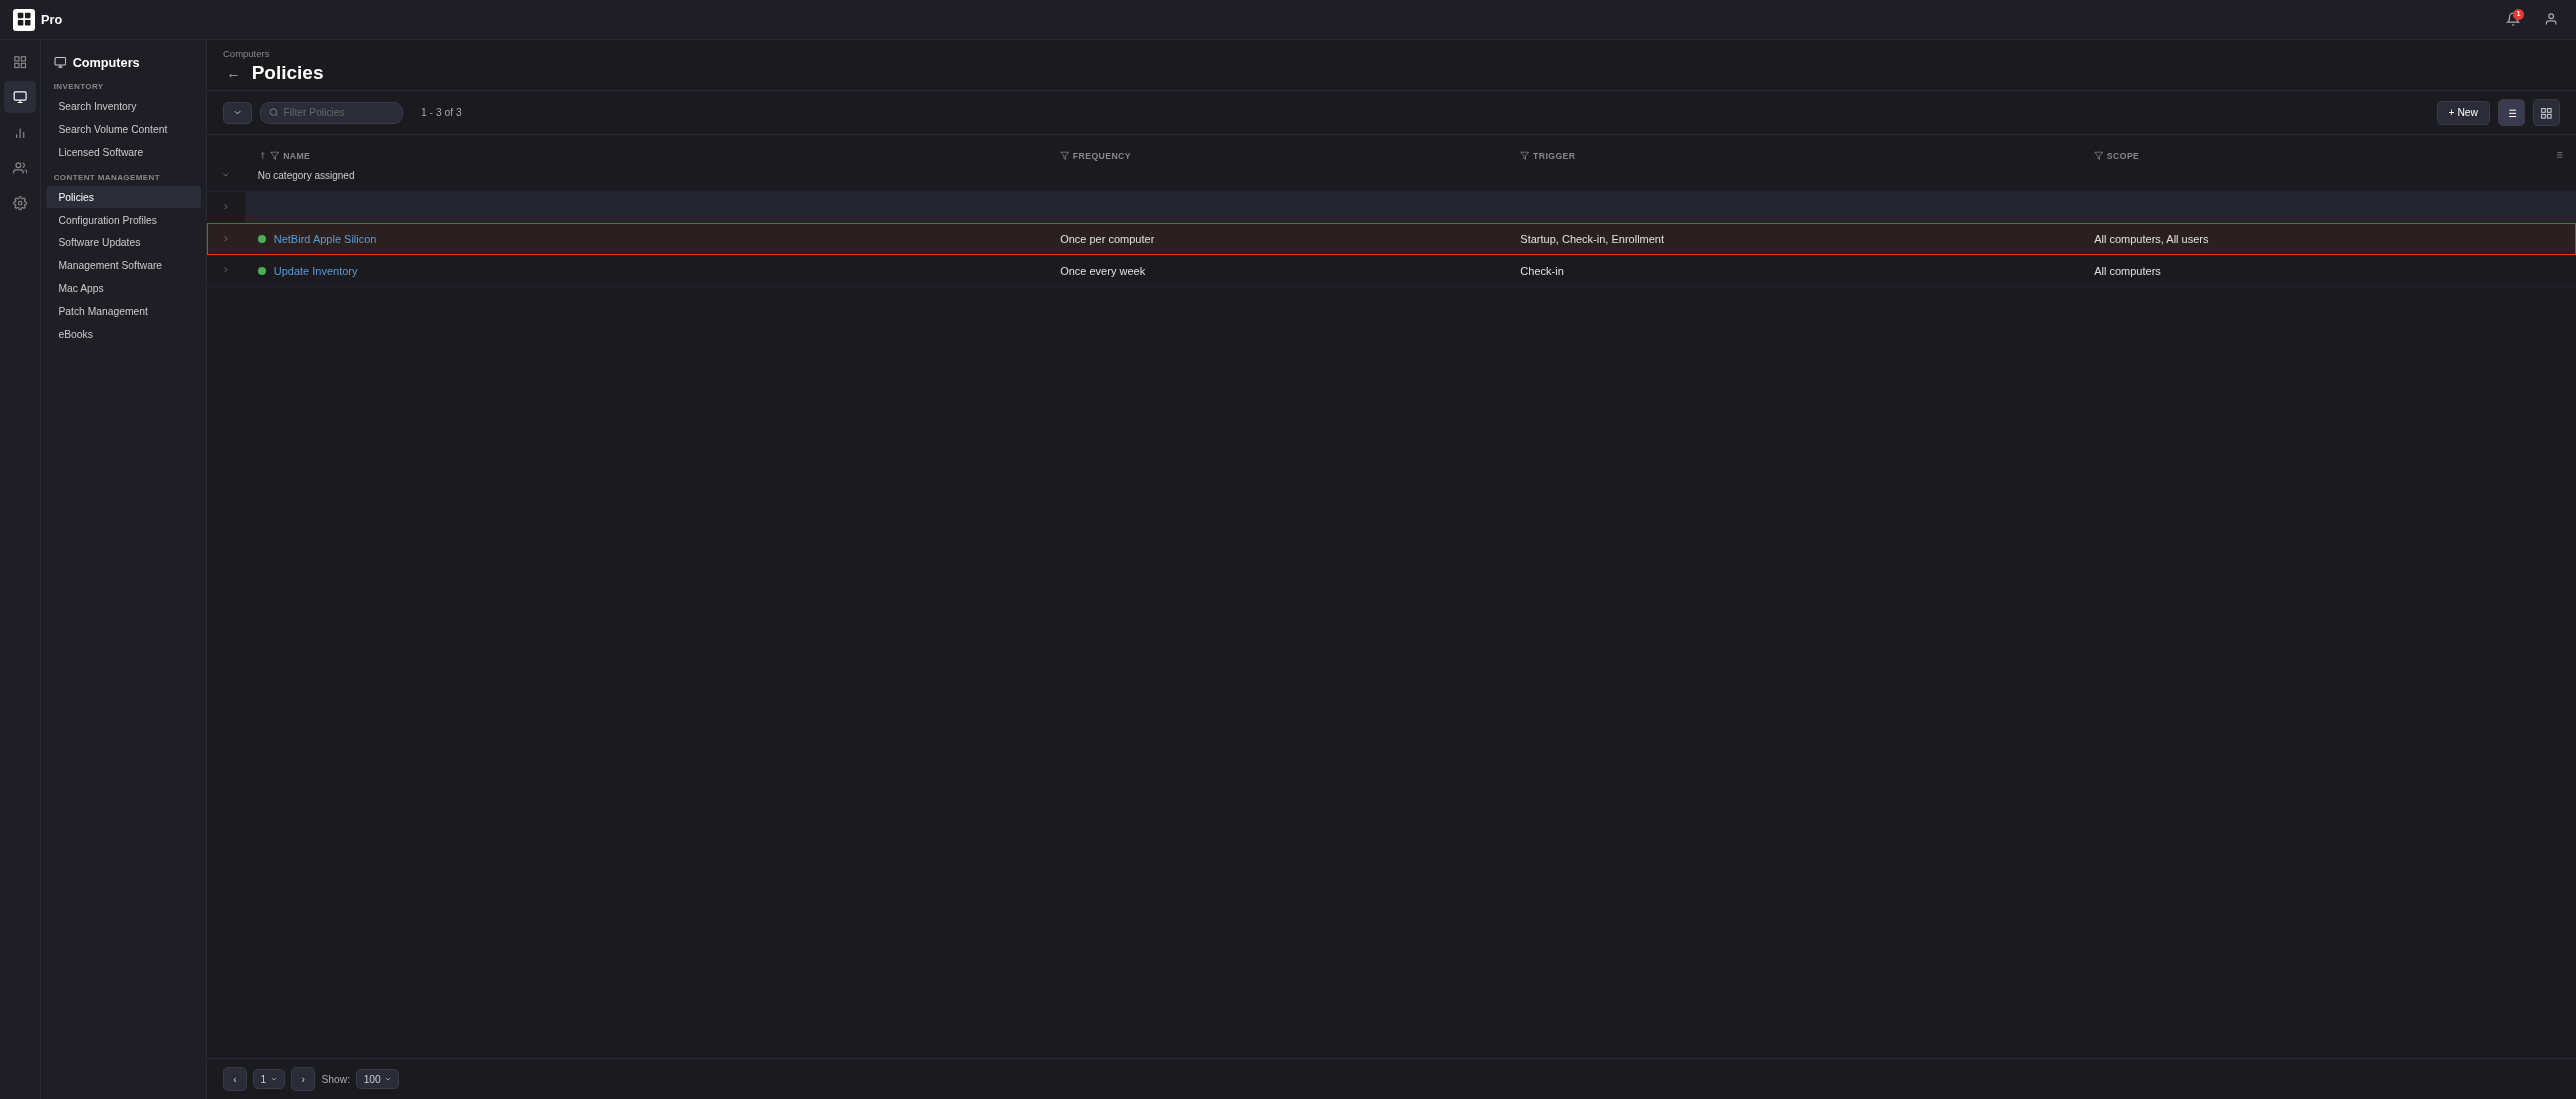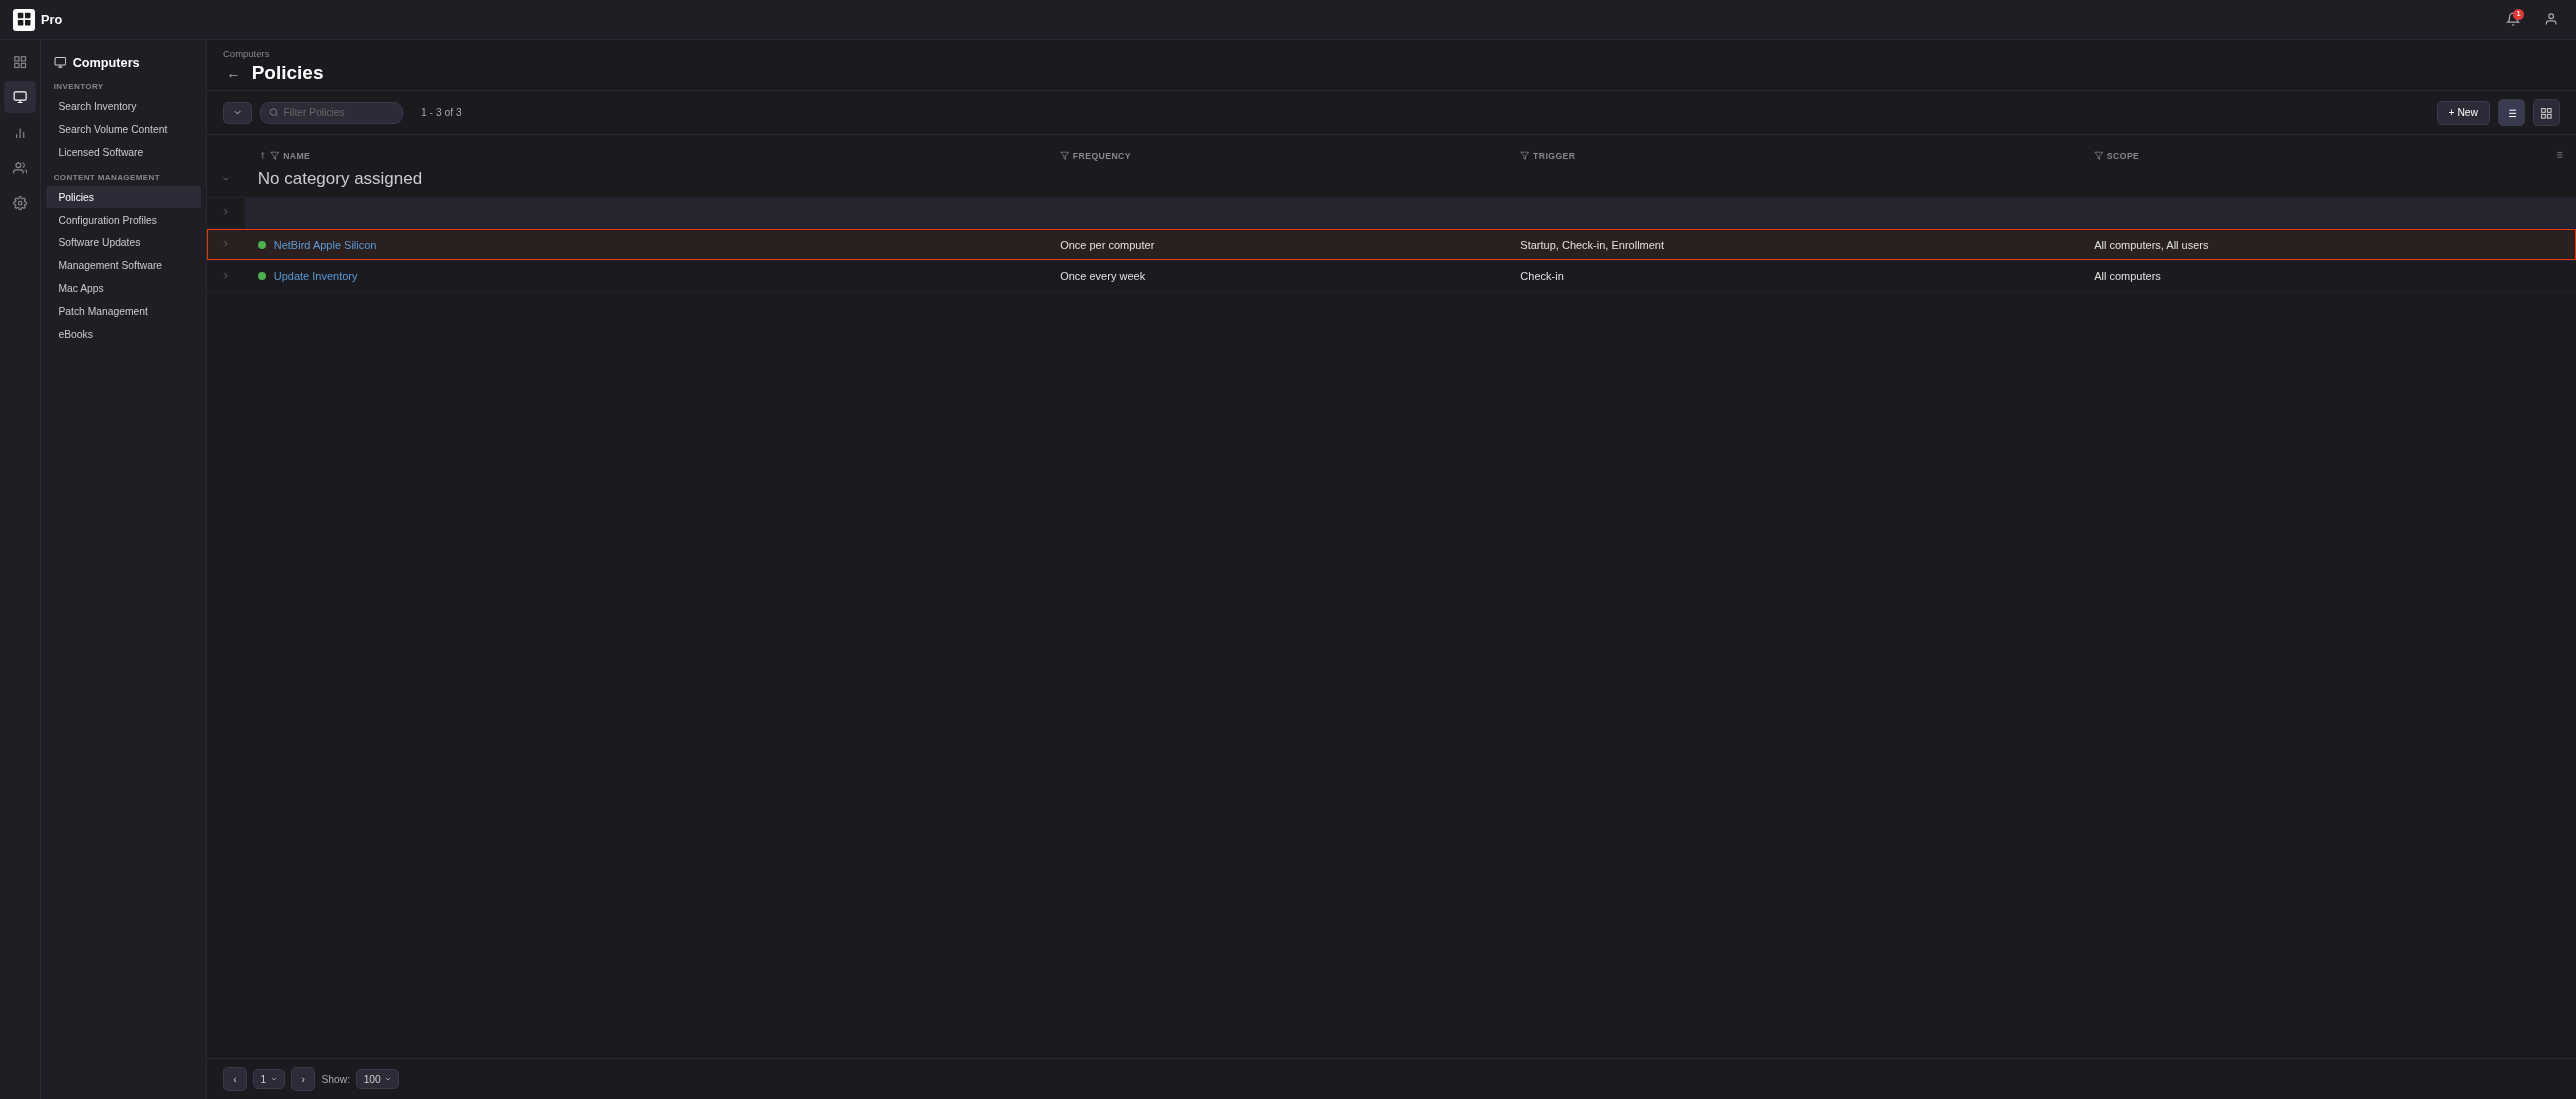--- a/index.html
+++ b/index.html
@@ -304,21 +304,21 @@
       border-bottom: 0.8px solid #22222a;
     }
     td {
       padding: 8px 12.7px;
       vertical-align: middle;
     }
 
     
     .category-row td {
       color: #ccc;
-      font-size: 17px;
+      font-size: 10px;
       padding: 8px 12.7px;
     }
 
     
     .highlighted-row {
       outline: 1.6px solid #e53500;
       outline-offset: -1.6px;
       background: #2a2020;
     }
     .highlighted-row td {

